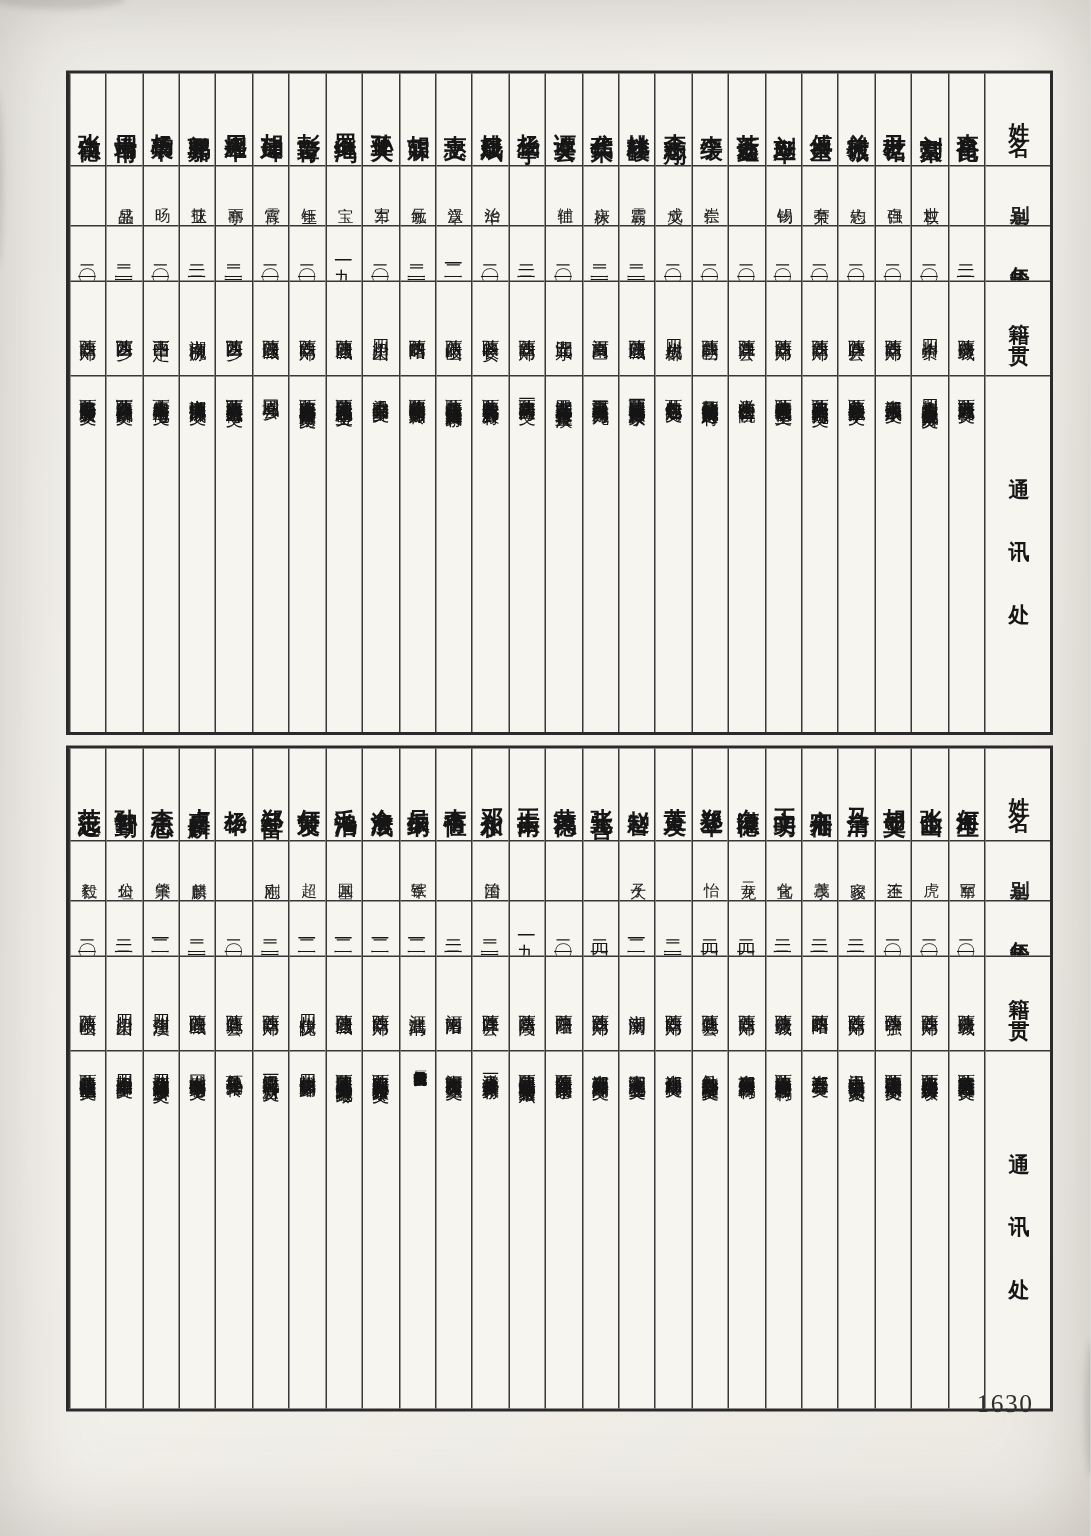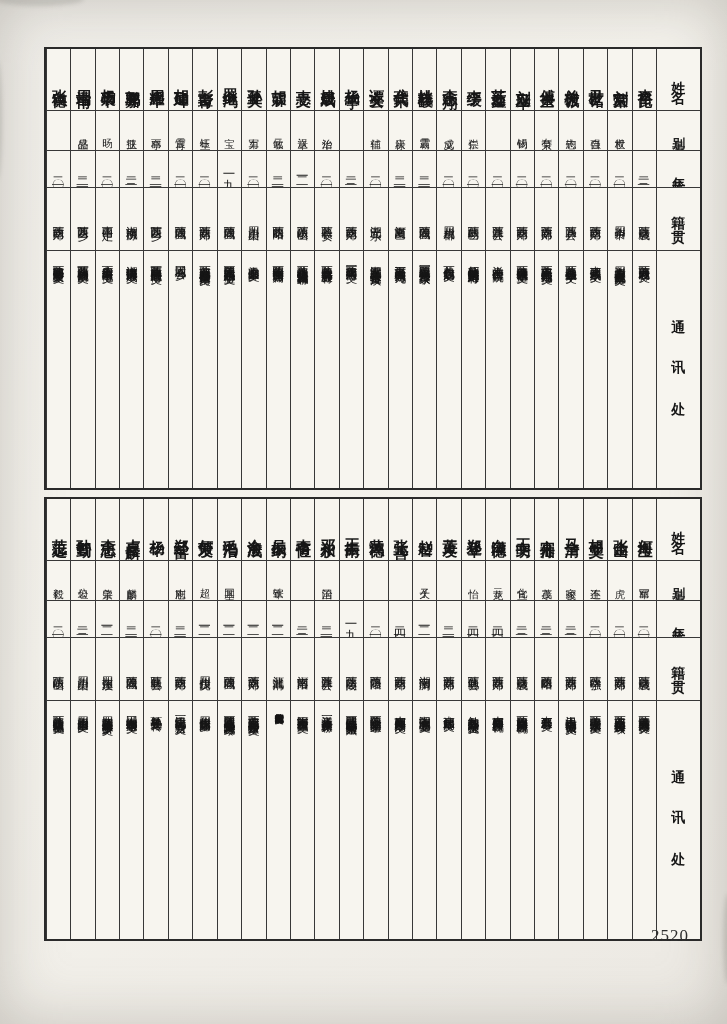--- a/index.html
+++ b/index.html
@@ -427,13 +427,13 @@
   </div>
     <div class="col">
     <div class="cell name">范志远</div>
     <div class="cell alias">毅仁</div>
     <div class="cell age">二〇</div>
     <div class="cell native">陕西岐山</div>
     <div class="cell address">陕西岐山县益店镇天生福交</div>
   </div>
   </div>
 
-<div class="pageno">2520</div>
+<div class="pageno">1630</div>
 
 </body></html>

